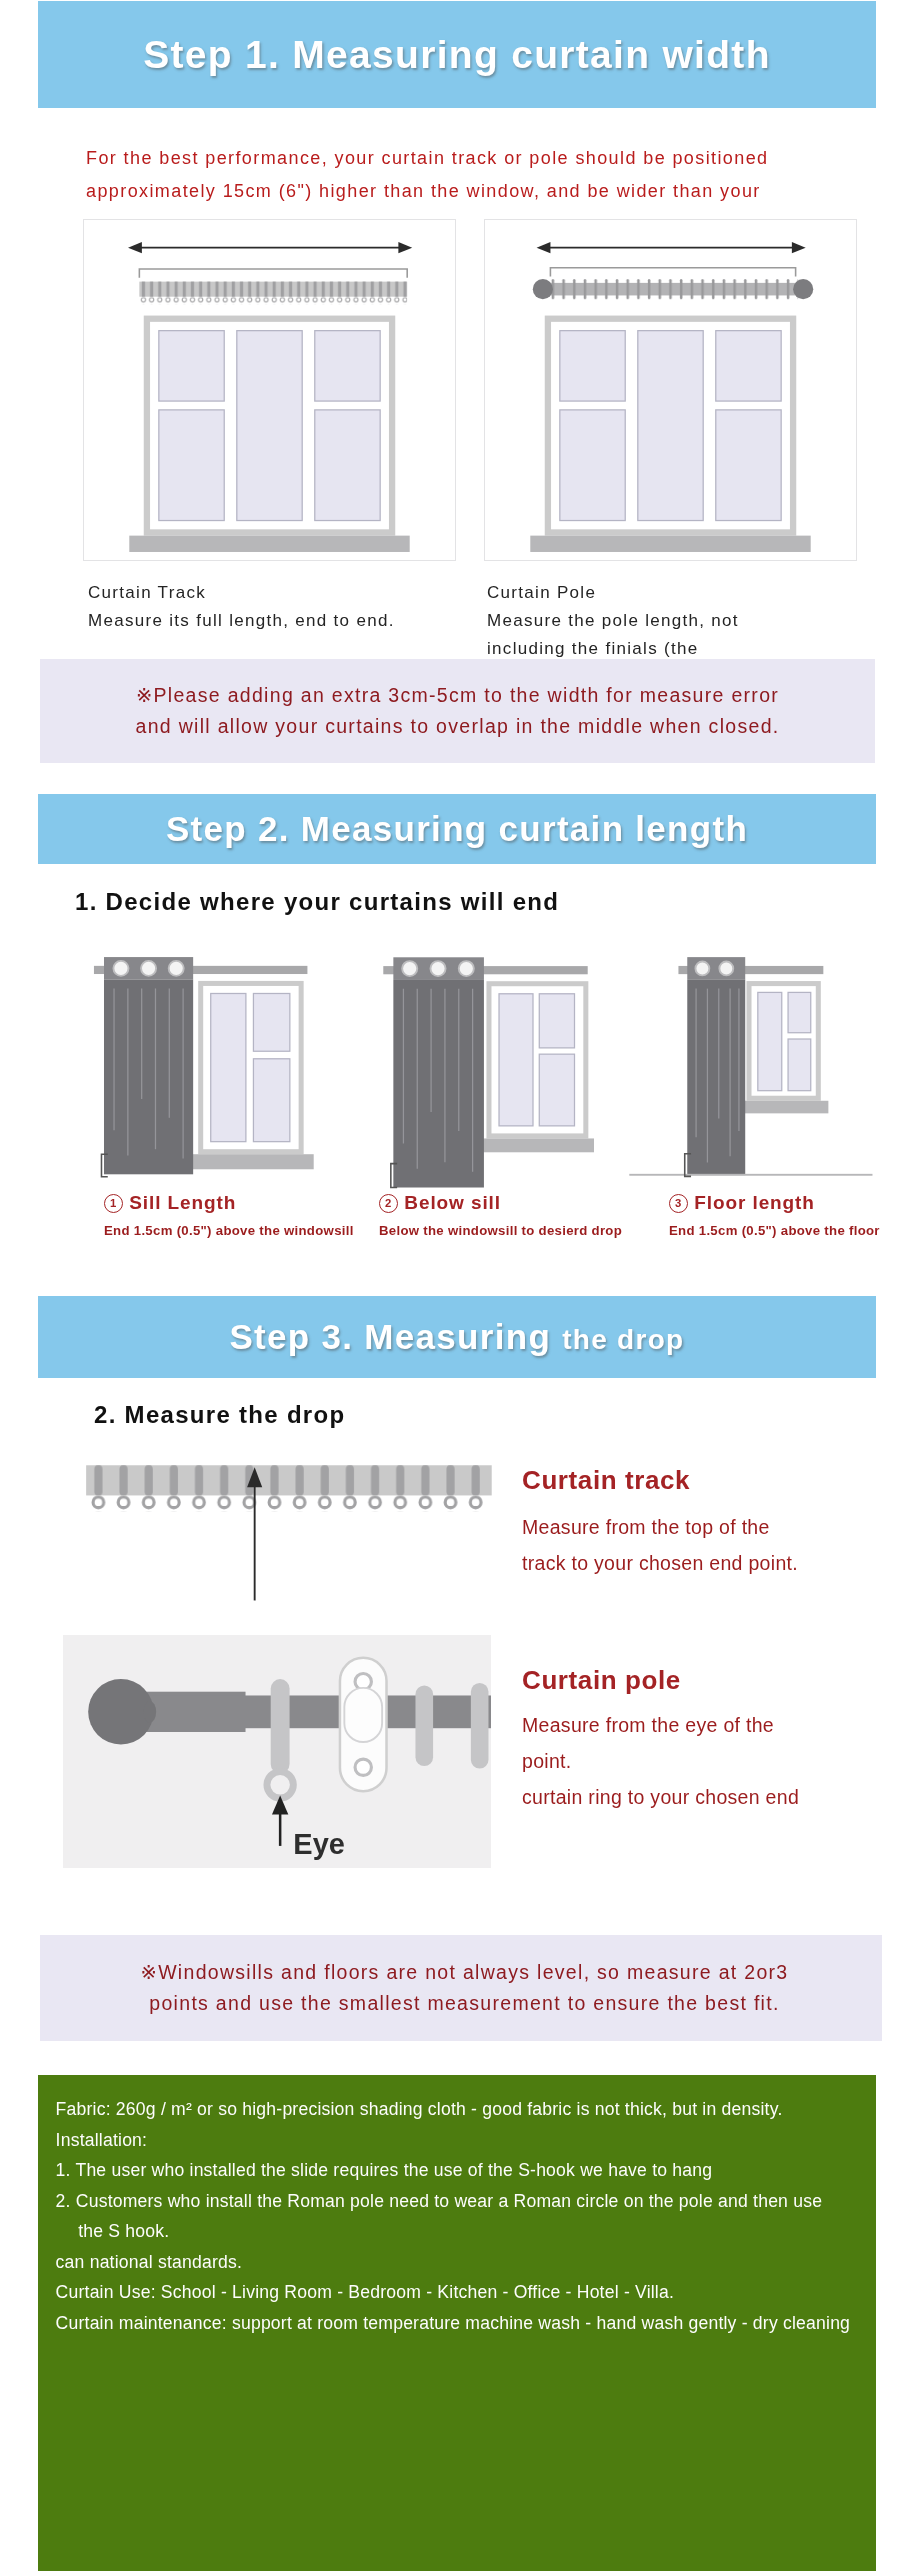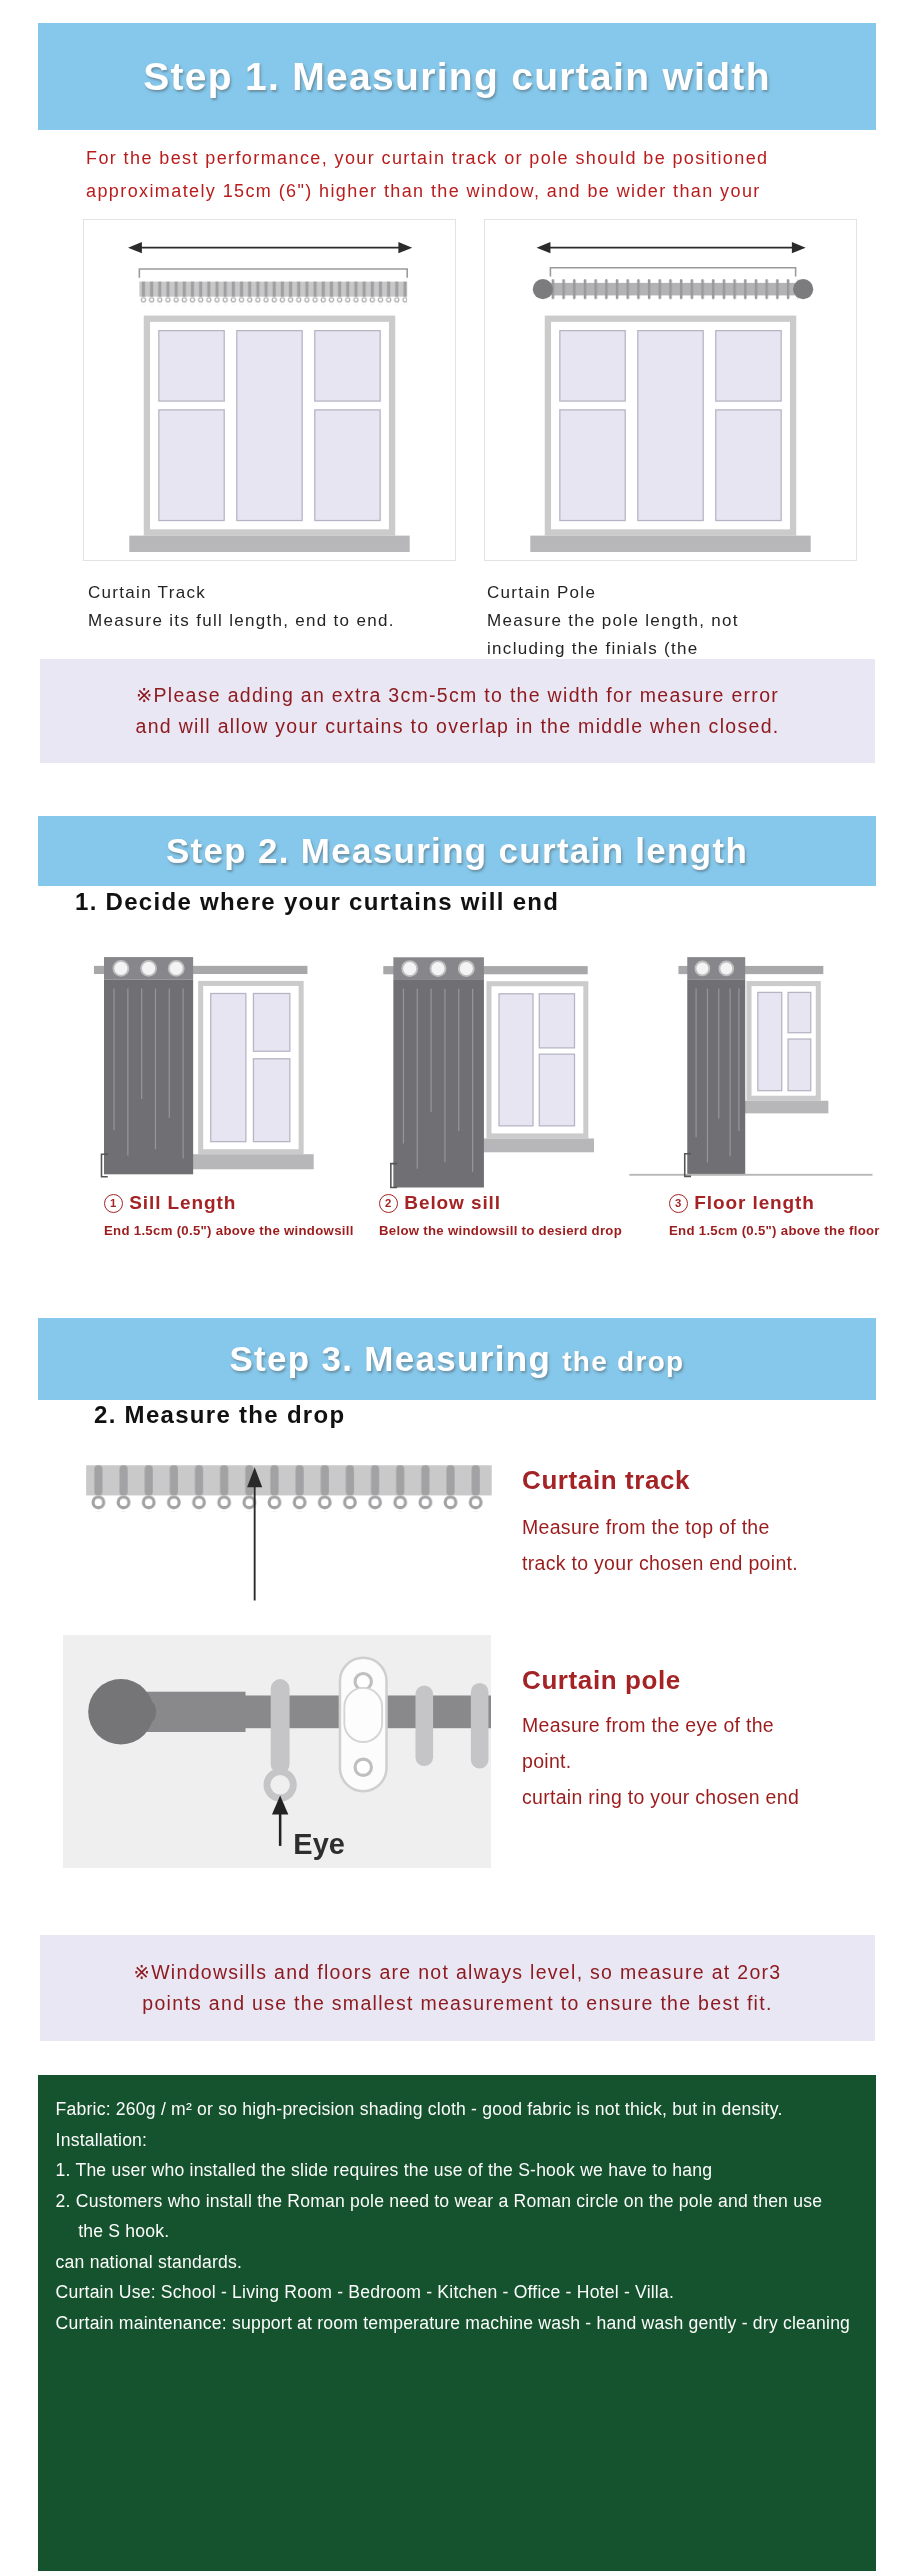--- a/index.html
+++ b/index.html
@@ -1,37 +1,37 @@
 <!DOCTYPE html>
 <html style="font-size:10px"><head>
 <meta charset="utf-8">
 <style>
   html,body{margin:0;padding:0;background:#ffffff;}
   .page{position:relative;width:910px;height:2576px;background:#ffffff;overflow:hidden;
         font-family:"Liberation Sans","DejaVu Sans",sans-serif;}
   .band{position:absolute;left:38px;width:838px;background:#85c8eb;display:flex;
-        align-items:center;justify-content:center;margin-top:22px;}
+        align-items:center;justify-content:center;}
   .band-title{color:#ffffff;font-weight:bold;letter-spacing:1.3px;
         text-shadow:1.3px 1.9px 2.5px rgba(70,70,70,0.45);white-space:nowrap;}
   .intro{position:absolute;color:#b91c1c;font-size:18px;letter-spacing:1.4px;line-height:33px;white-space:nowrap;}
   .illus-box{position:absolute;background:#ffffff;border:0.6px solid #e3e3e5;}
   .cap{position:absolute;color:#242424;font-size:17px;letter-spacing:1.3px;line-height:28px;white-space:nowrap;}
   .note{position:absolute;left:40px;width:835px;background:#e9e7f3;color:#8e1b20;
         font-size:19.5px;letter-spacing:1.3px;line-height:31px;text-align:center;
         display:flex;flex-direction:column;justify-content:center;}
   .subhead{position:absolute;color:#111111;font-size:24px;font-weight:bold;letter-spacing:1.3px;white-space:nowrap;}
   .opt-label{position:absolute;color:#a42325;font-size:19px;font-weight:bold;letter-spacing:0.9px;
         display:flex;align-items:center;white-space:nowrap;}
   .cnum{display:inline-flex;align-items:center;justify-content:center;width:17px;height:17px;
         border:1.3px solid #a42325;border-radius:50%;font-size:11.3px;font-weight:bold;margin-right:6.3px;flex:none;}
   .opt-desc{position:absolute;color:#9b1c1d;font-size:13.2px;font-weight:bold;letter-spacing:0.3px;white-space:nowrap;}
   .red-h{position:absolute;color:#a42325;font-size:26px;font-weight:bold;letter-spacing:0.6px;white-space:nowrap;}
   .red-t{position:absolute;color:#9b1c1d;font-size:19.5px;font-weight:normal;letter-spacing:0.3px;
          line-height:36px;white-space:nowrap;}
-  .footer{position:absolute;left:38px;top:2075px;width:838px;height:496px;background:#14532d;
+  .footer{position:absolute;left:38px;top:2075px;width:838px;height:496px;background:#4d7c0f;
           box-sizing:border-box;padding:19px 0 0 17.6px;}
   .footer-line{color:#fdfdfd;font-size:17.6px;line-height:30.5px;letter-spacing:0.2px;white-space:nowrap;}
   .footer-line:nth-child(5){padding-left:22.6px;}
   svg{display:block;}
   .defs-holder{position:absolute;width:0;height:0;overflow:hidden;}
 </style>
 </head>
 <body>
 
 <div class="page">
@@ -244,21 +244,21 @@
     <text x="366" y="348" font-size="46" font-weight="bold" fill="#2e2e2e">Eye</text>
   </svg>
 
   <div class="red-h" style="left:522px;top:1665px;">Curtain pole</div>
   <div class="red-t" style="left:522px;top:1707px;">
     <div>Measure from the eye of the</div>
     <div>point.</div>
     <div>curtain ring to your chosen end</div>
   </div>
 
-  <div class="note" style="top:1935px;height:106px;">
+  <div class="note" style="top:1935px;height:106px;padding-left:7px;">
     <div>※Windowsills and floors are not always level, so measure at 2or3</div>
     <div>points and use the smallest measurement to ensure the best fit.</div>
   </div>
 
   <div class="footer">
     <div class="footer-line">Fabric: 260g / m² or so high-precision shading cloth - good fabric is not thick, but in density.</div>
     <div class="footer-line">Installation:</div>
     <div class="footer-line">1. The user who installed the slide requires the use of the S-hook we have to hang</div>
     <div class="footer-line">2. Customers who install the Roman pole need to wear a Roman circle on the pole and then use</div>
     <div class="footer-line">the S hook.</div>

